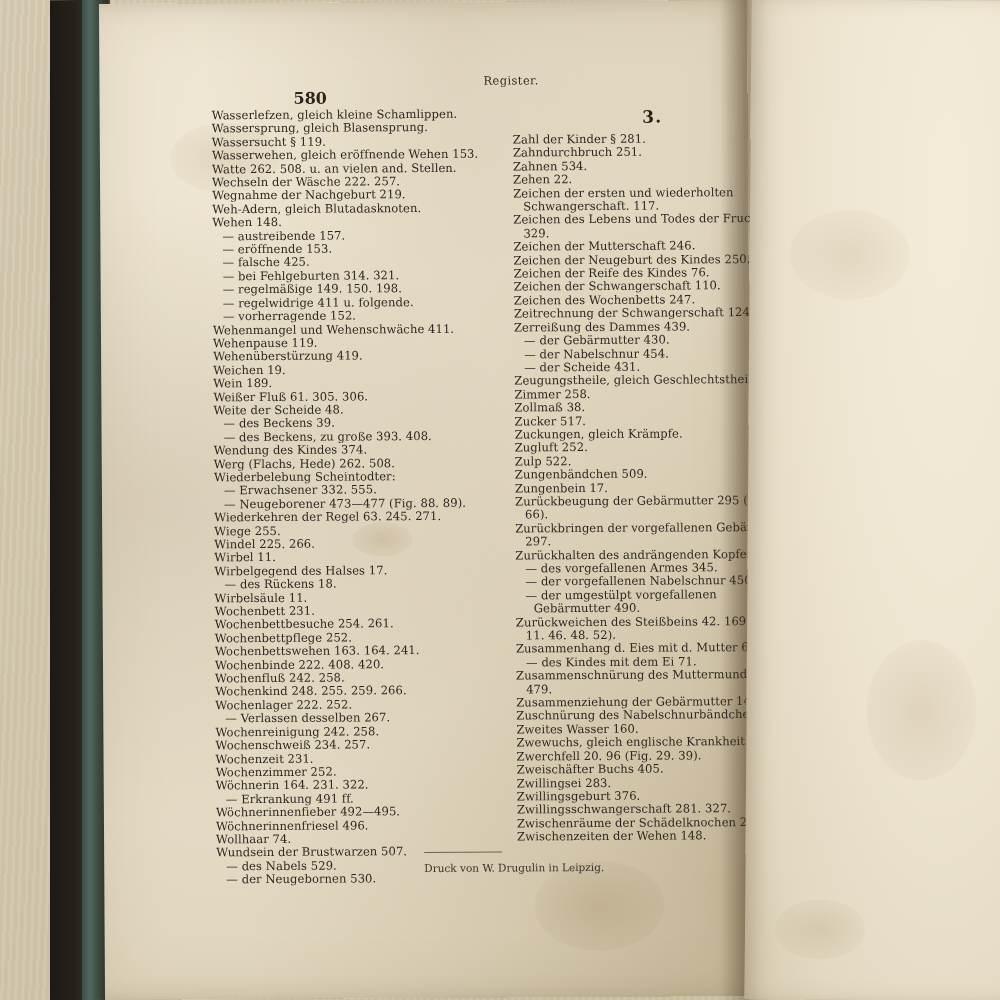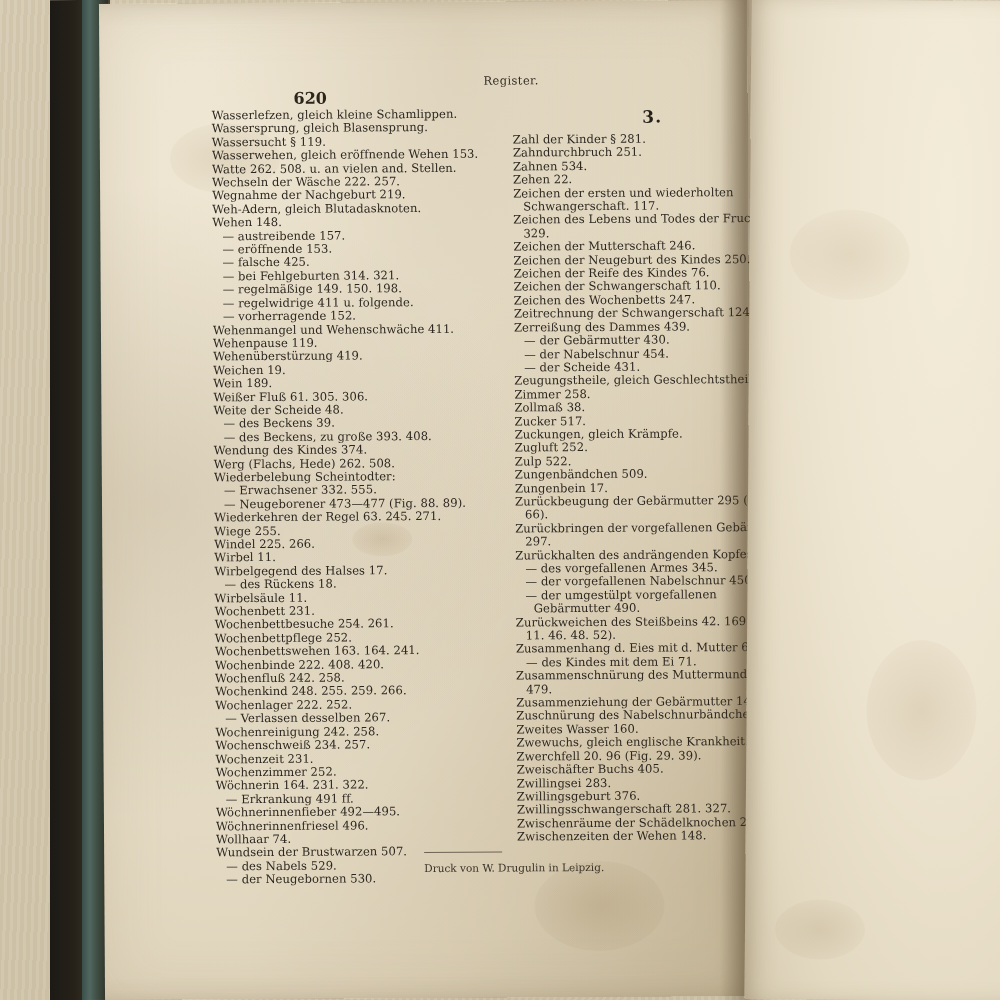--- a/index.html
+++ b/index.html
@@ -215,21 +215,21 @@
       <div id="page-left-aging"></div>
 
       <div class="stain" style="left:250px;top:520px;width:60px;height:34px;background:radial-gradient(ellipse,rgba(150,120,75,0.20),rgba(150,120,75,0));"></div>
       <div class="stain" style="left:70px;top:120px;width:110px;height:70px;background:radial-gradient(ellipse,rgba(150,122,78,0.16),rgba(150,122,78,0));"></div>
       <div class="stain" style="left:430px;top:860px;width:130px;height:90px;background:radial-gradient(ellipse,rgba(140,112,70,0.20),rgba(140,112,70,0));"></div>
 
       <div id="content">
 
         <div id="header-row">
           <div id="running-head">Register.</div>
-          <div id="page-number">620</div>
+          <div id="page-number">580</div>
         </div>
 
         <div id="columns">
           <div class="column" id="col-left">
               <p class="entry">Wasserlefzen, gleich kleine Schamlippen.</p>
               <p class="entry">Wassersprung, gleich Blasensprung.</p>
               <p class="entry">Wassersucht § 119.</p>
               <p class="entry">Wasserwehen, gleich eröffnende Wehen 153.</p>
               <p class="entry">Watte 262. 508. u. an vielen and. Stellen.</p>
               <p class="entry">Wechseln der Wäsche 222. 257.</p>

